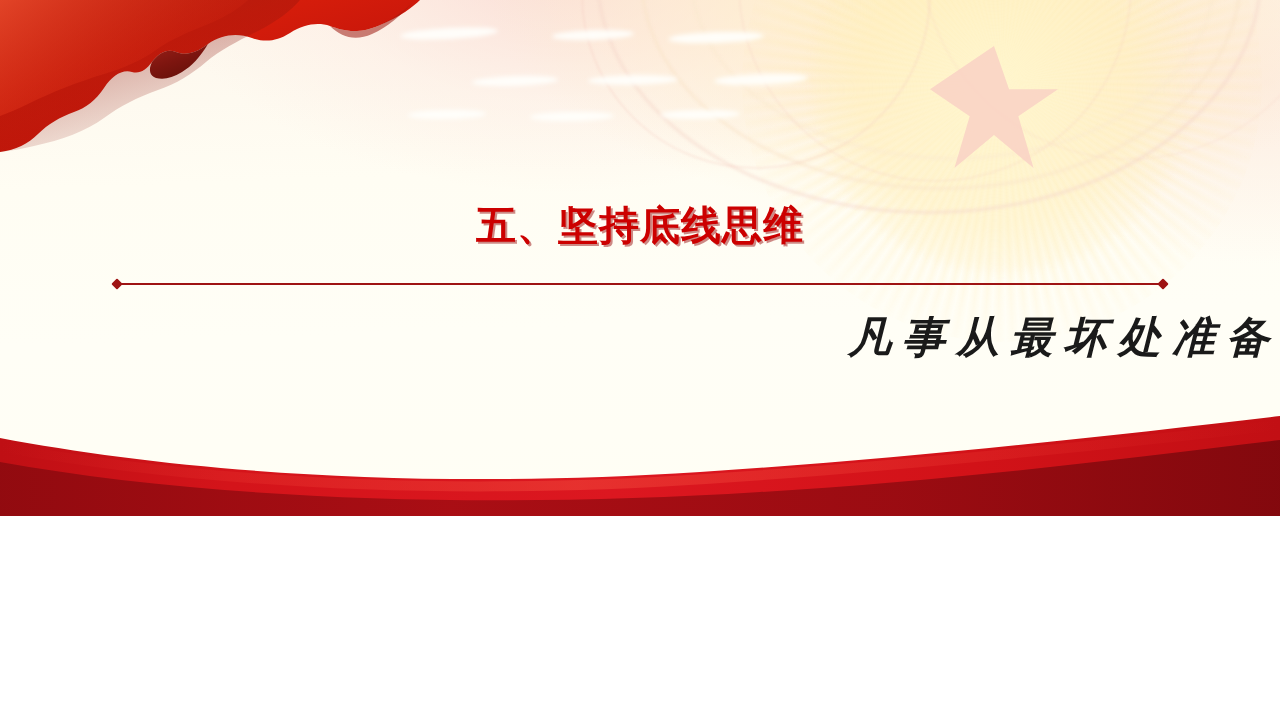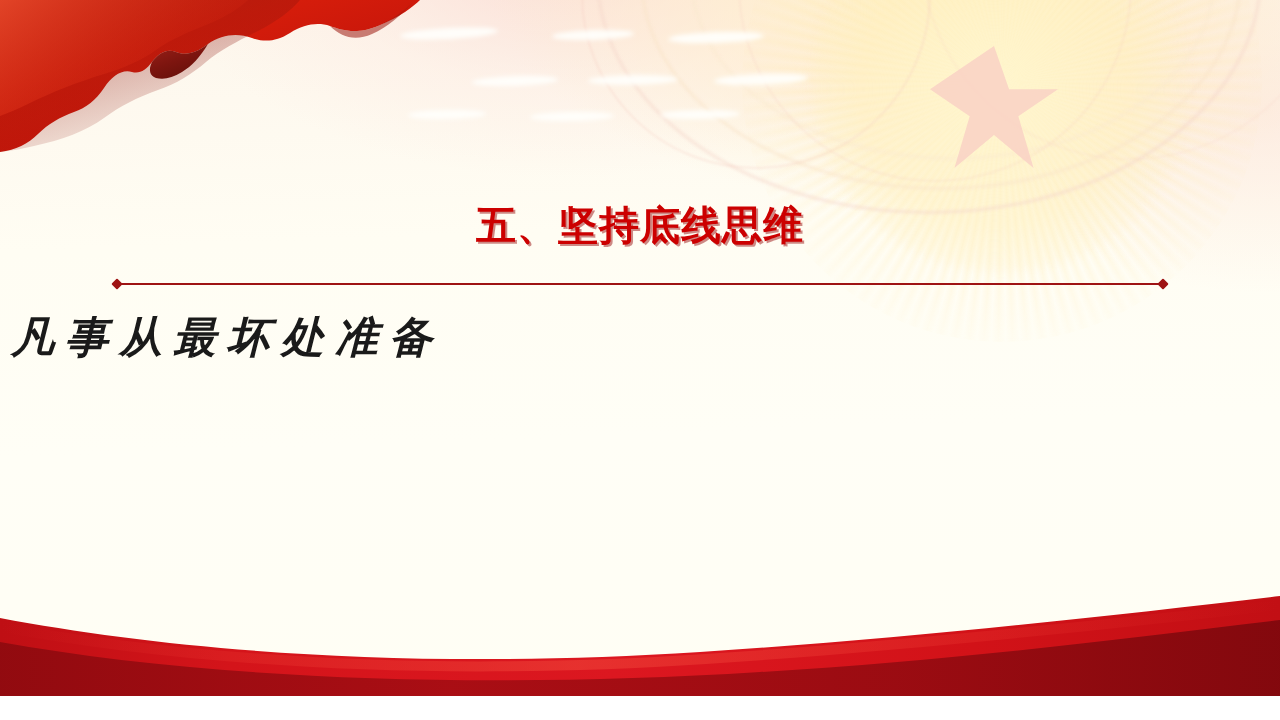--- a/index.html
+++ b/index.html
@@ -7,21 +7,21 @@
     padding: 0;
     background: #ffffff;
   }
   body {
     font-family: "Liberation Sans", "DejaVu Sans", sans-serif;
   }
 
   #slide {
     position: relative;
     width: 1280px;
-    height: 696px;
+    height: 516px;
     overflow: hidden;
     background: #fffef5;
   }
 
   
   .bg-base {
     position: absolute;
     inset: 0;
     background:
       radial-gradient(ellipse 640px 330px at 74% -4%, rgba(255,240,196,0.95) 0%, rgba(255,236,205,0.55) 42%, rgba(255,250,235,0.0) 72%),
@@ -179,21 +179,21 @@
     border-radius: 1px;
   }
   .divider .dot.left  { left: 0; }
   .divider .dot.right { right: 0; }
 
   .verse {
     position: absolute;
     left: 0;
     right: 0;
     top: 306px;
-    text-align: left;
+    text-align: right;
     color: #1a1a1a;
   }
   .verse-line {
     font-family: "DejaVu Serif", "Liberation Serif", serif;
     font-size: 43px;
     line-height: 62px;
     letter-spacing: 11px;
     text-indent: 11px;
     font-weight: 600;
     font-style: italic;

